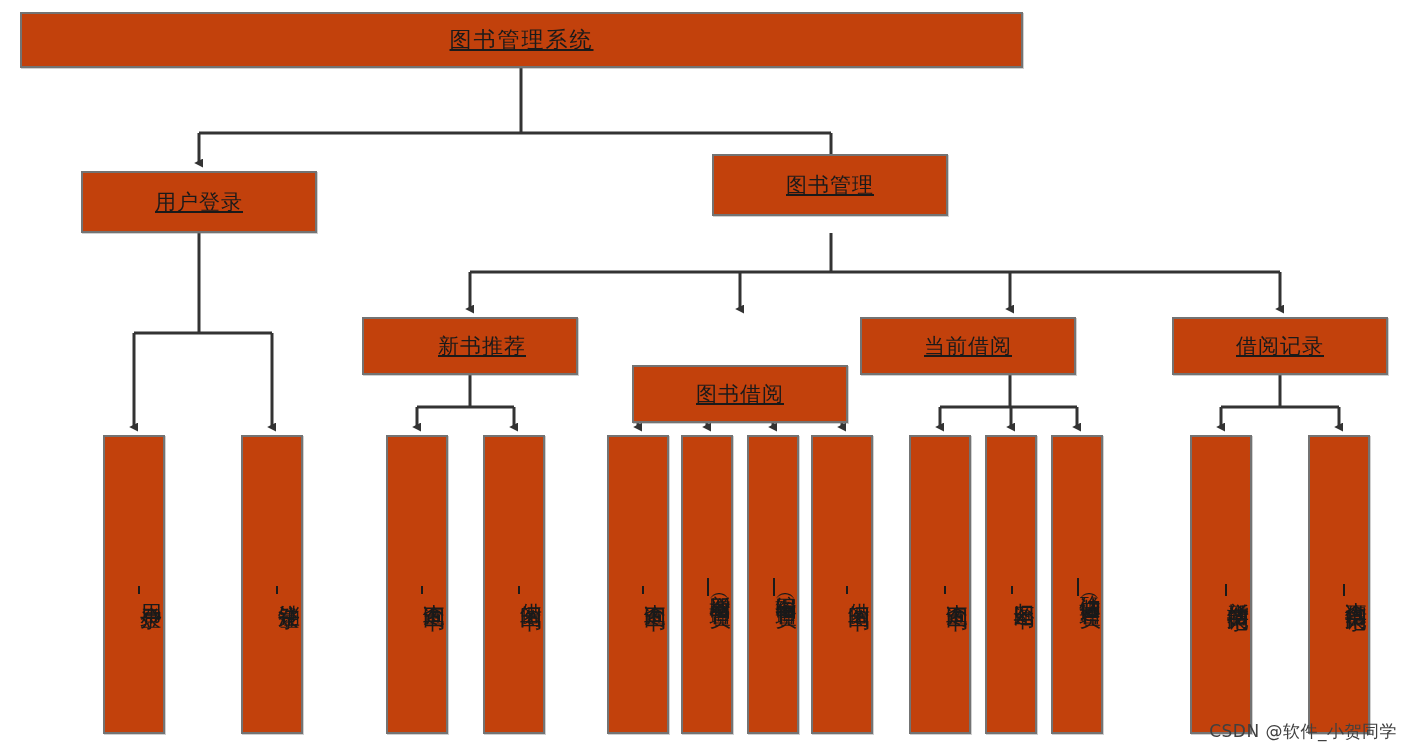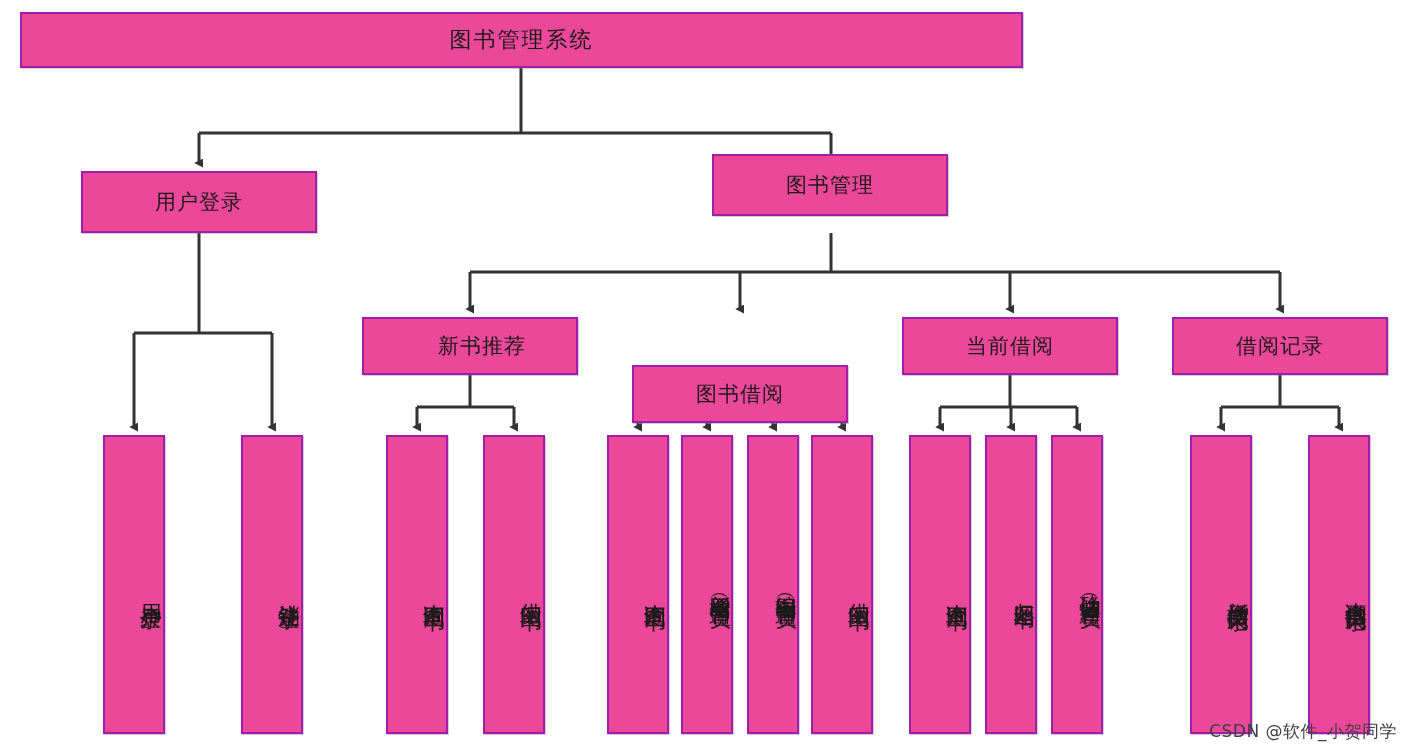--- a/index.html
+++ b/index.html
@@ -21,27 +21,28 @@
     position: absolute;
     left: 0;
     top: 0;
     width: 1405px;
     height: 747px;
     pointer-events: none;
   }
   .node {
     position: absolute;
     box-sizing: border-box;
-    border: 2px solid #a21caf;
-    background: #ec4899;
+    border: 2px solid #737373;
+    background: #c2410c;
     display: flex;
     align-items: center;
     justify-content: center;
     color: #1a1a1a;
     box-shadow: 1px 1px 0 rgba(120,120,120,0.35);
+    text-decoration: underline;
   }
   .node-h {
     font-size: 21px;
     letter-spacing: 1px;
     white-space: nowrap;
   }
   .node-root {
     font-size: 22px;
     letter-spacing: 2px;
   }
@@ -136,21 +137,21 @@
   <div class="node node-h" style="left:712px; top:154px; width:236px; height:62px;">
     <span>图书管理</span>
   </div>
 
   <div class="node node-h" style="left:362px; top:317px; width:216px; height:58px;padding-left:24px;">
     <span>新书推荐</span>
   </div>
   <div class="node node-h" style="left:632px; top:317px; width:216px; height:58px;margin-top:48px;">
     <span>图书借阅</span>
   </div>
-  <div class="node node-h" style="left:902px; top:317px; width:216px; height:58px;">
+  <div class="node node-h" style="left:860px; top:317px; width:216px; height:58px;">
     <span>当前借阅</span>
   </div>
   <div class="node node-h" style="left:1172px; top:317px; width:216px; height:58px;">
     <span>借阅记录</span>
   </div>
 
   <div class="node node-v" style="left:103px; top:435px; width:62px; height:299px;">
     <span class="vtext">用户登录</span>
   </div>
   <div class="node node-v" style="left:241px; top:435px; width:62px; height:299px;">

